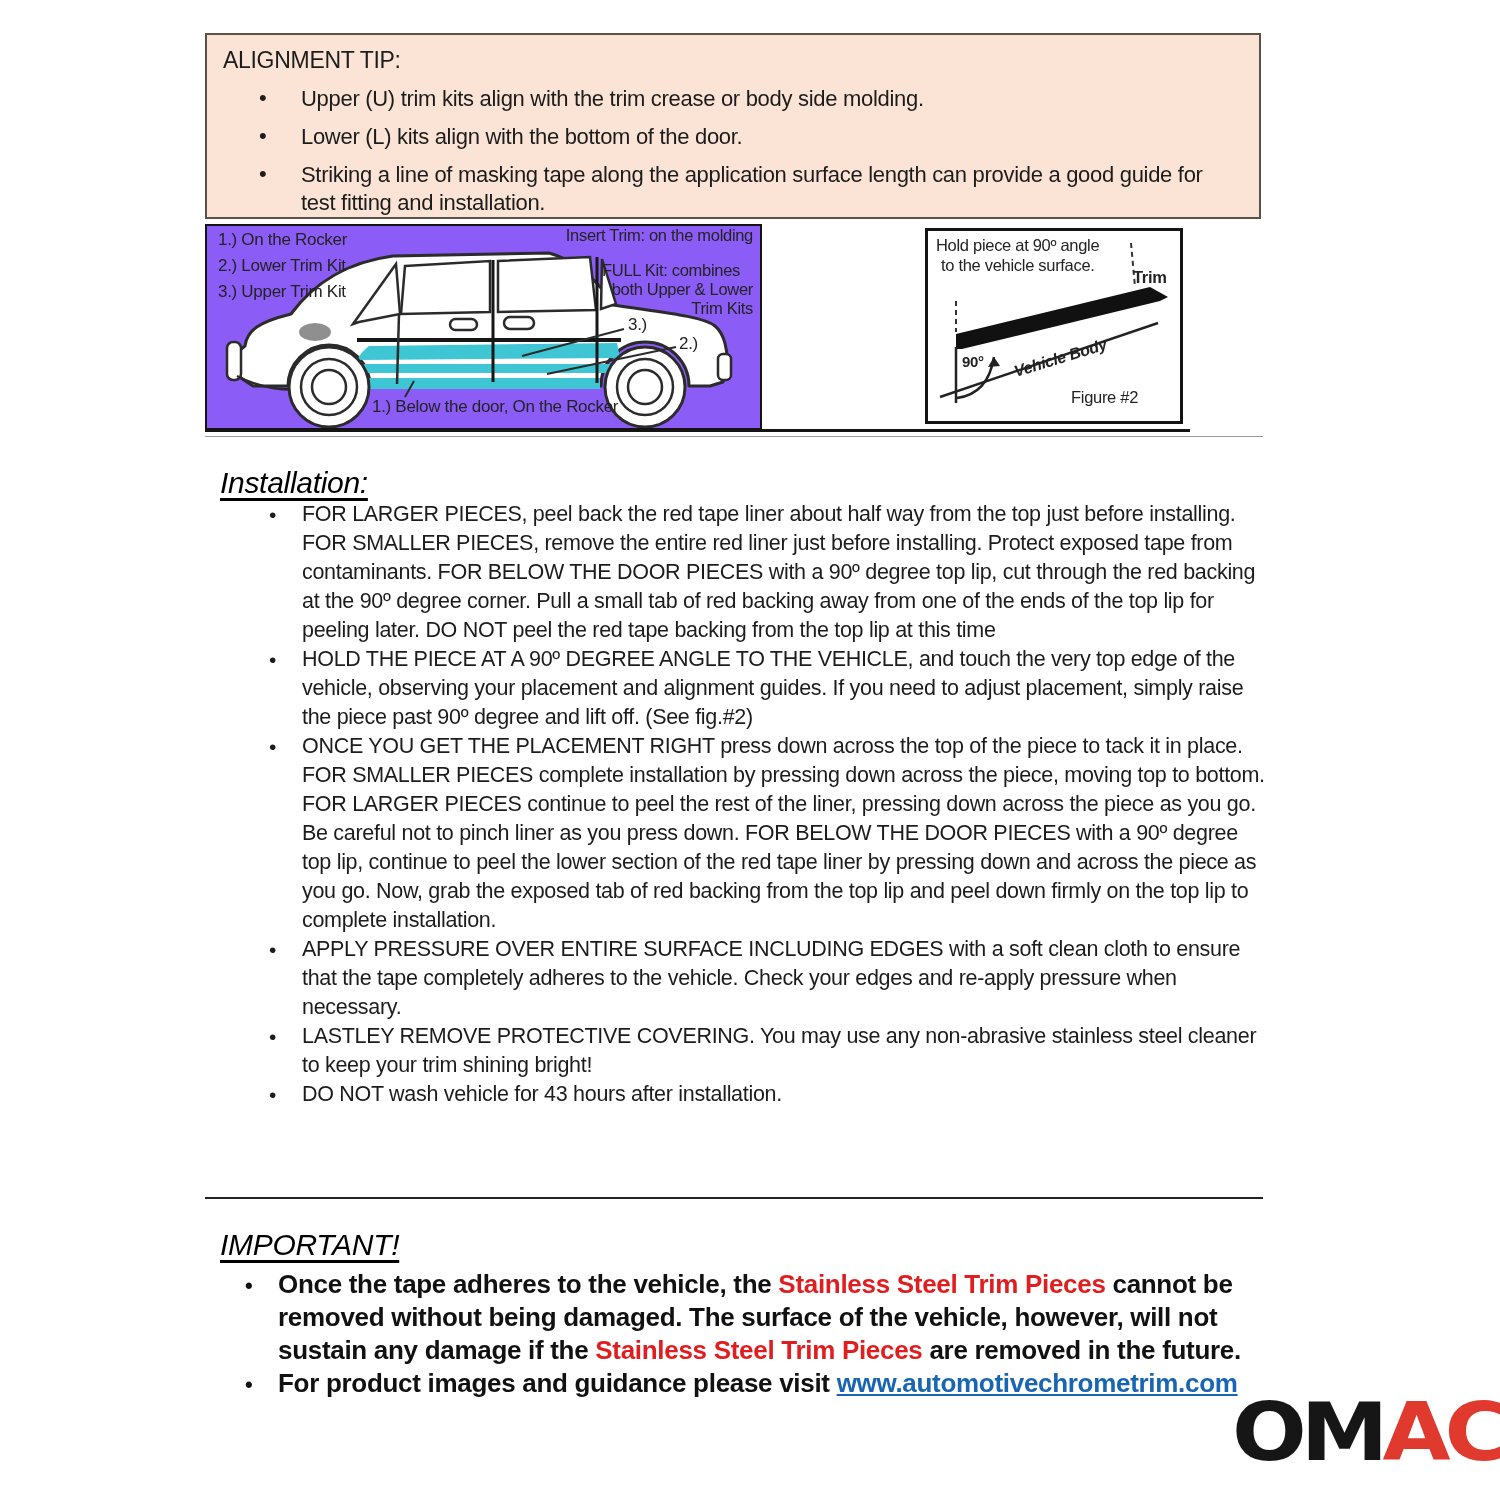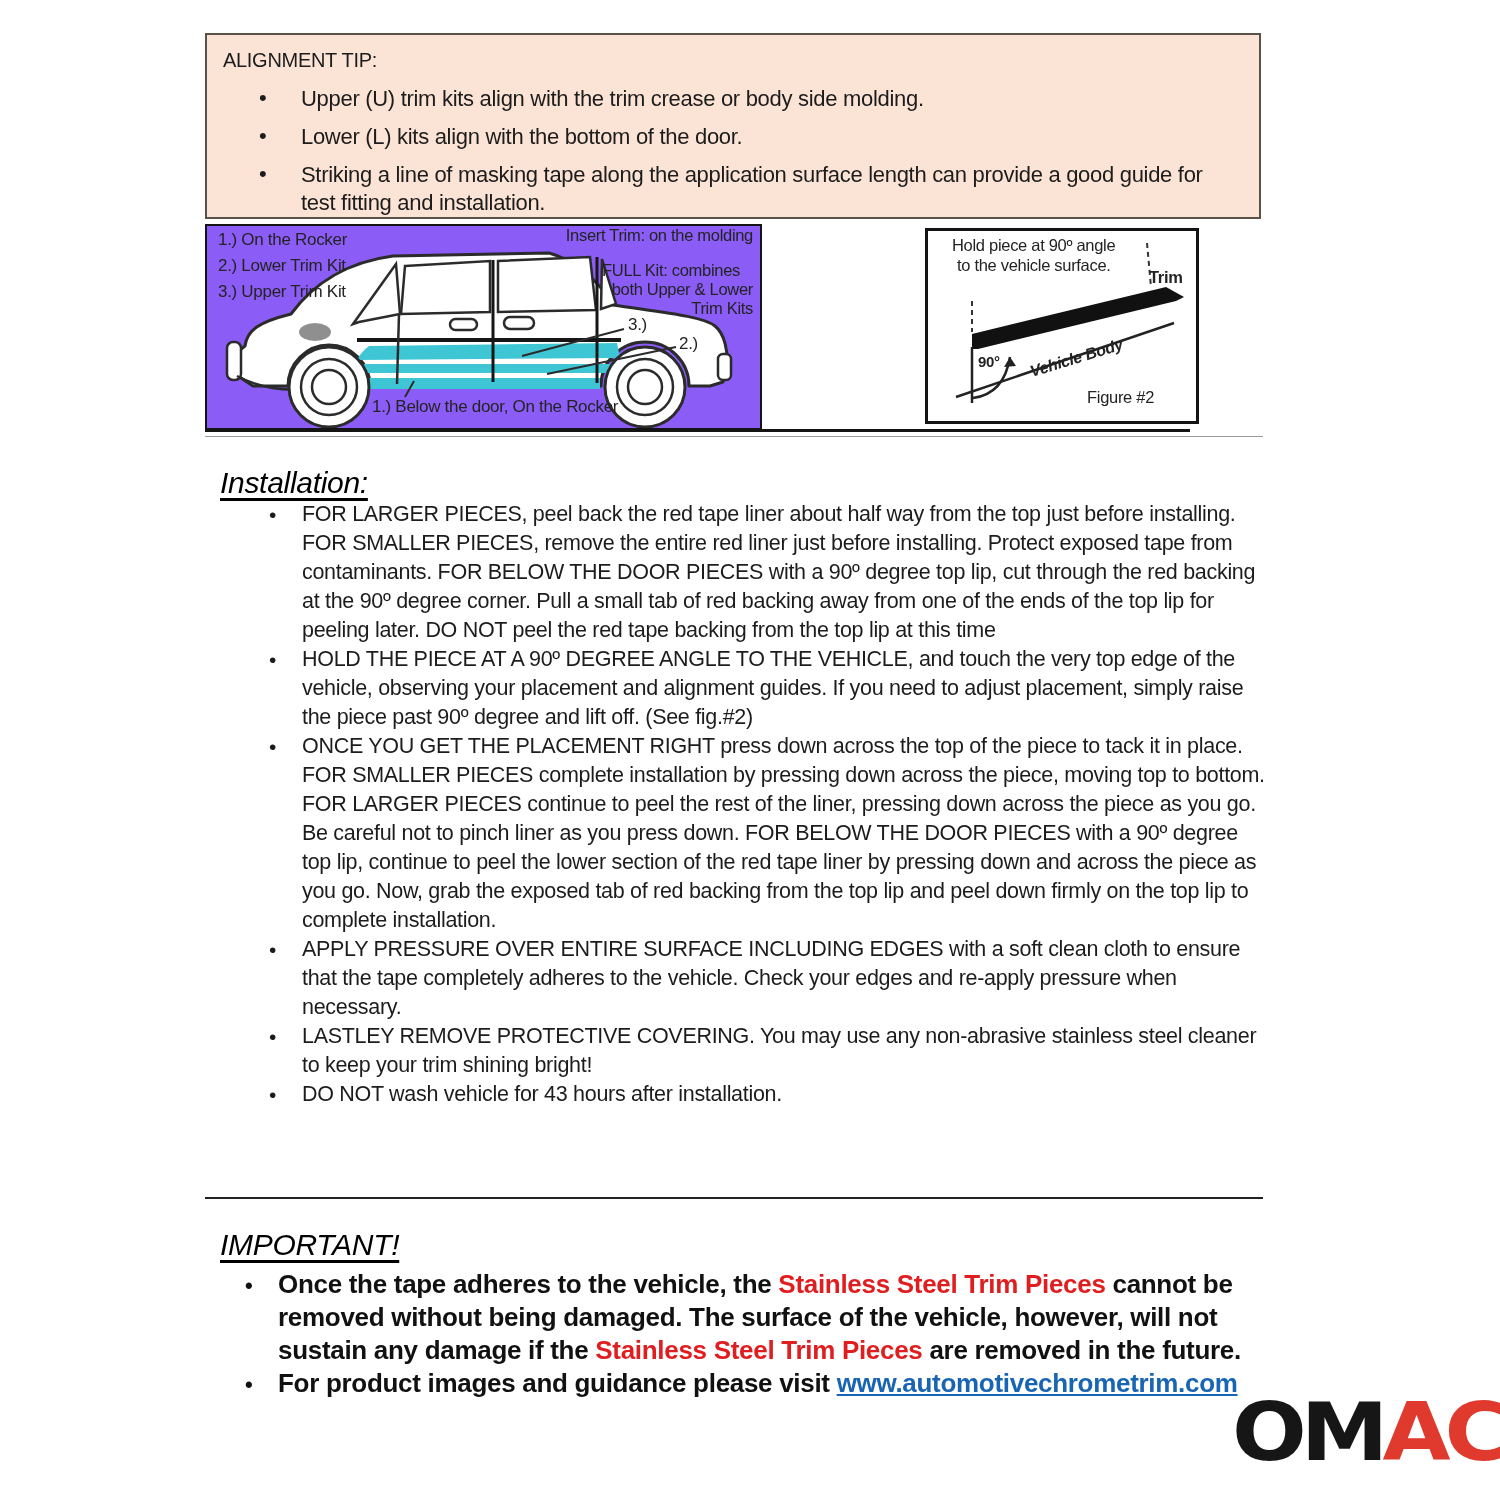--- a/index.html
+++ b/index.html
@@ -7,29 +7,29 @@
     position:relative;width:1500px;height:1500px;background:#ffffff;
     font-family:"Liberation Sans","DejaVu Sans",sans-serif;color:#1c1c1c;
     letter-spacing:-0.3px;overflow:hidden;
   }
   
   .tip-box{
     position:absolute;left:205px;top:33px;width:1056px;height:186px;
     background:#FBE4D5;border:2px solid #5a5148;box-sizing:border-box;
     padding:12px 18px 0 16px;overflow:hidden;
   }
-  .tip-title{font-size:20px;line-height:26px;}
+  .tip-title{font-size:23px;line-height:26px;}
   .tip-list{margin:12px 0 0 0;padding:0 0 0 78px;list-style:none;}
   .tip-list li{position:relative;font-size:22px;line-height:28px;margin-bottom:10px;}
   .tip-list li::before{content:"•";position:absolute;left:-42px;top:-1px;font-size:22px;}
   
   .car-box{position:absolute;left:205px;top:224px;width:553px;height:202px;
     border:2px solid #141414;box-sizing:content-box;background:#8b5cf6;}
   .fig-box{position:absolute;left:925px;top:228px;width:252px;height:190px;
-    border:3px solid #141414;background:#fff;padding-left:16px;}
+    border:3px solid #141414;background:#fff;}
   svg text{font-family:"Liberation Sans","DejaVu Sans",sans-serif;fill:#232323;}
   
   .rule{position:absolute;background:#141414;}
   .rule-a{left:205px;top:429px;width:985px;height:3px;}
   .rule-b{left:205px;top:436px;width:1058px;height:1px;background:#9a9a9a;}
   .rule-c{left:205px;top:1197px;width:1058px;height:2px;background:#222;}
   
   .sec-head{
     position:absolute;left:206px;margin:14px;font-size:30px;font-style:italic;
     font-weight:normal;text-decoration:underline;text-underline-offset:5px;color:#000000;

